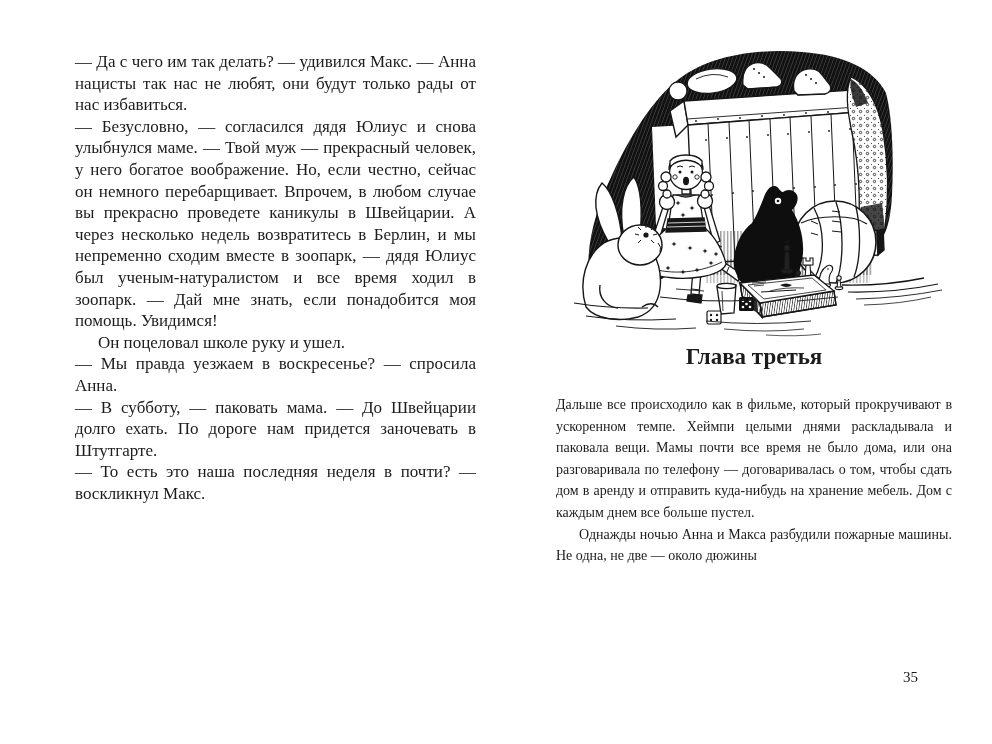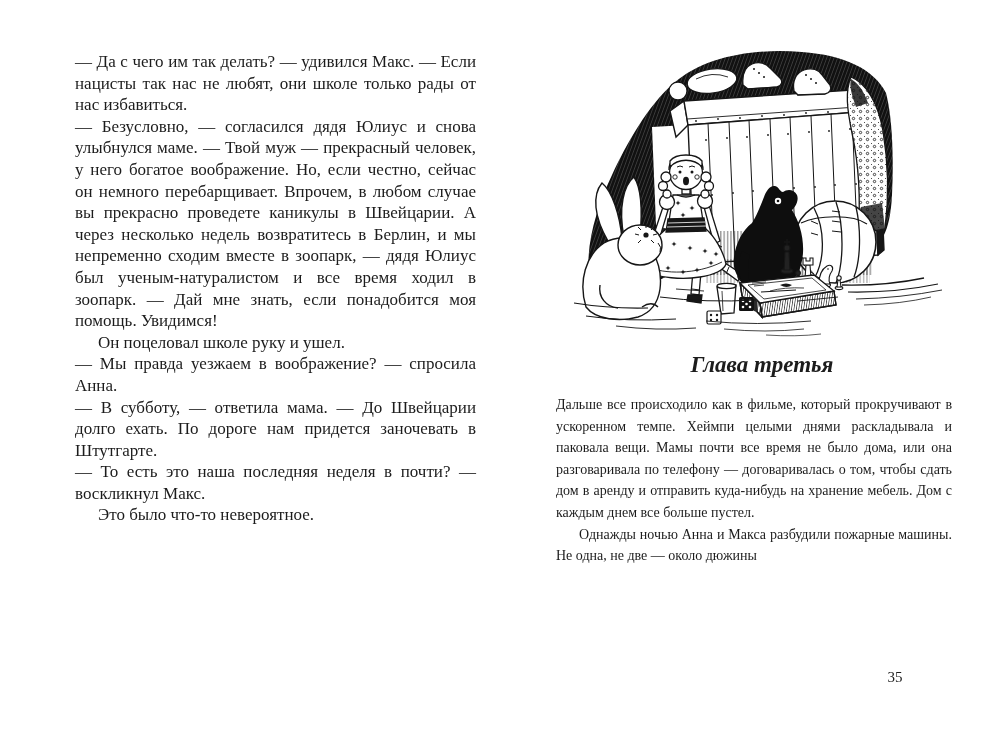--- a/index.html
+++ b/index.html
@@ -16,47 +16,46 @@
     position: absolute; left: 75px; top: 51px; width: 401px;
     font-size: 17px; line-height: 21.6px;
   }
   .tb-right {
     position: absolute; left: 556px; top: 394px; width: 396px;
     font-size: 14px; line-height: 21.6px;
   }
   .indent { text-indent: 23px; }
   .chapter-title {
     position: absolute; left: 556px; top: 344px; width: 396px;
-    margin: 8px; text-align: center;
-    font-size: 23px; font-weight: bold; font-style: italic;
+    margin: 0; text-align: center;
+    font-size: 23px; font-weight: bold; 
   }
   .illustration {
     position: absolute; left: 556px; top: 45px; width: 400px; height: 292px;
     margin: 0;
   }
   .illustration svg { display: block; width: 100%; height: 100%; }
   .folio {
     position: absolute; left: 872px; top: 669px; width: 46px;
-    text-align: center; font-size: 15px;
+    text-align: right; font-size: 15px;
   }
 </style>
 </head>
 <body>
 
 <div class="spread">
 
   <section>
     <div class="tb-left">
-      <p>— Да с чего им так делать? — удивился Макс. — Если нацисты так нас не любят, они школе только рады от нас избавиться.</p>
+      <p>— Да с чего им так делать? — удивился Макс. — Анна нацисты так нас не любят, они будут только рады от нас избавиться.</p>
       <p>— Безусловно, — согласился дядя Юлиус и снова улыбнулся маме. — Твой муж — прекрасный человек, у него богатое воображение. Но, если честно, сейчас он немного перебарщивает. Впрочем, в любом случае вы прекрасно проведете каникулы в Швейцарии. А через несколько недель возвратитесь в Берлин, и мы непременно сходим вместе в зоопарк, — дядя Юлиус был ученым-натуралистом и все время ходил в зоопарк. — Дай мне знать, если понадобится моя помощь. Увидимся!</p>
       <p class="indent">Он поцеловал школе руку и ушел.</p>
-      <p>— Мы правда уезжаем в воображение? — спросила Анна.</p>
-      <p>— В субботу, — ответила мама. — До Швейцарии долго ехать. По дороге нам придется заночевать в Штутгарте.</p>
+      <p>— Мы правда уезжаем в воскресенье? — спросила Анна.</p>
+      <p>— В субботу, — паковать мама. — До Швейцарии долго ехать. По дороге нам придется заночевать в Штутгарте.</p>
       <p>— То есть это наша последняя неделя в почти? — воскликнул Макс.</p>
-      <p class="indent">Это было что-то невероятное.</p>
     </div>
   </section>
 
   <section>
 
     <figure class="illustration">
       <svg viewBox="0 0 400 292" xmlns="http://www.w3.org/2000/svg">
         <defs>
           <pattern id="inkHatch" width="3.4" height="3.4" patternUnits="userSpaceOnUse" patternTransform="rotate(20)">
             <rect width="3.4" height="3.4" fill="#111111"></rect>

